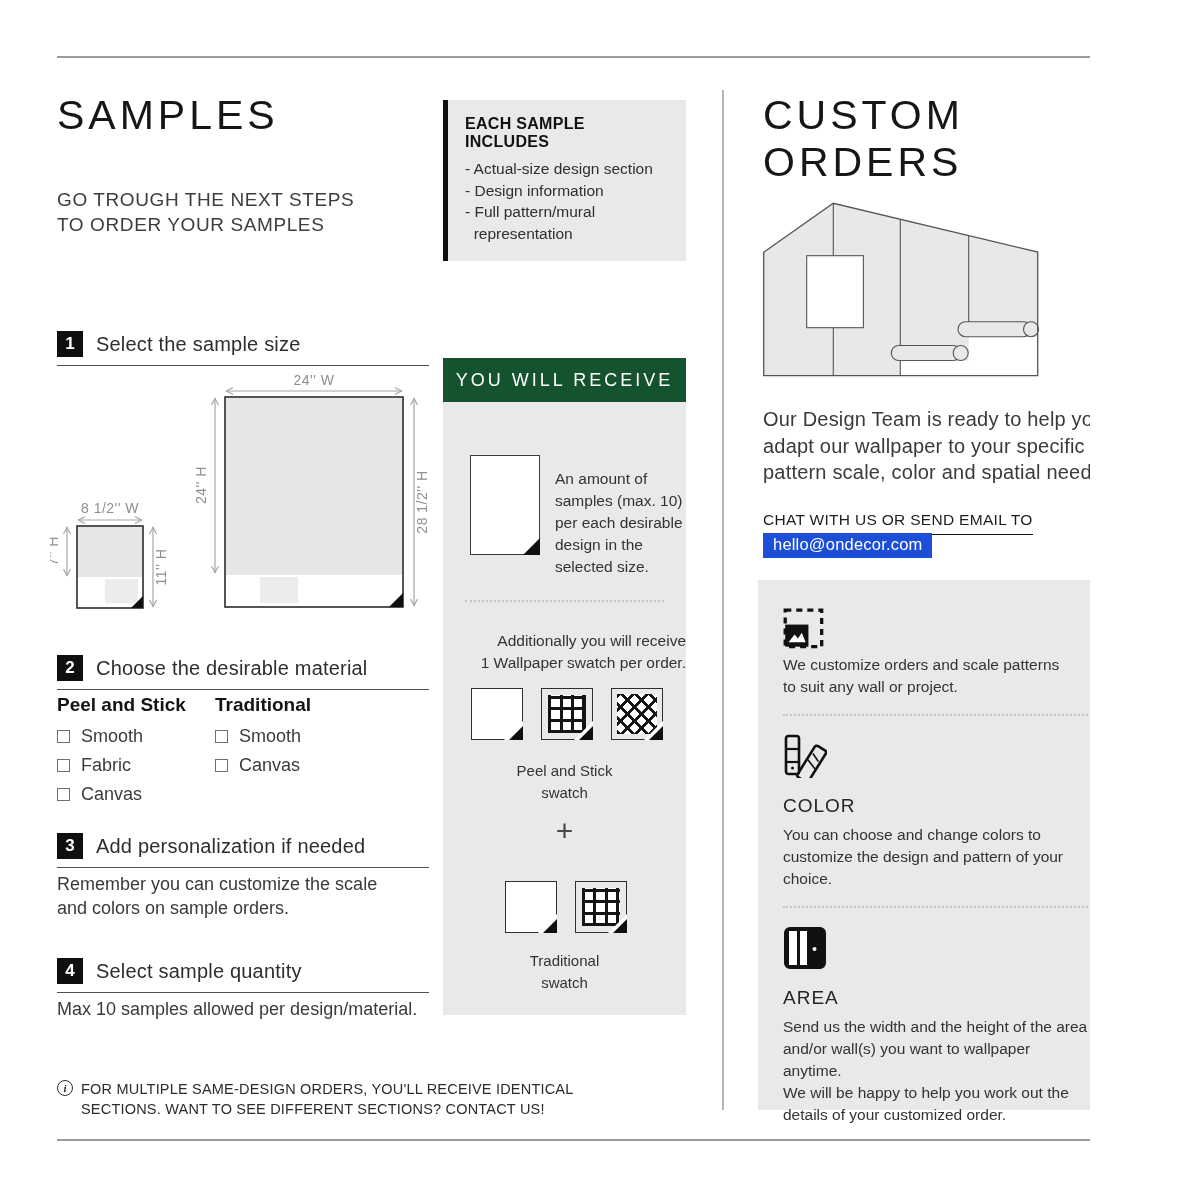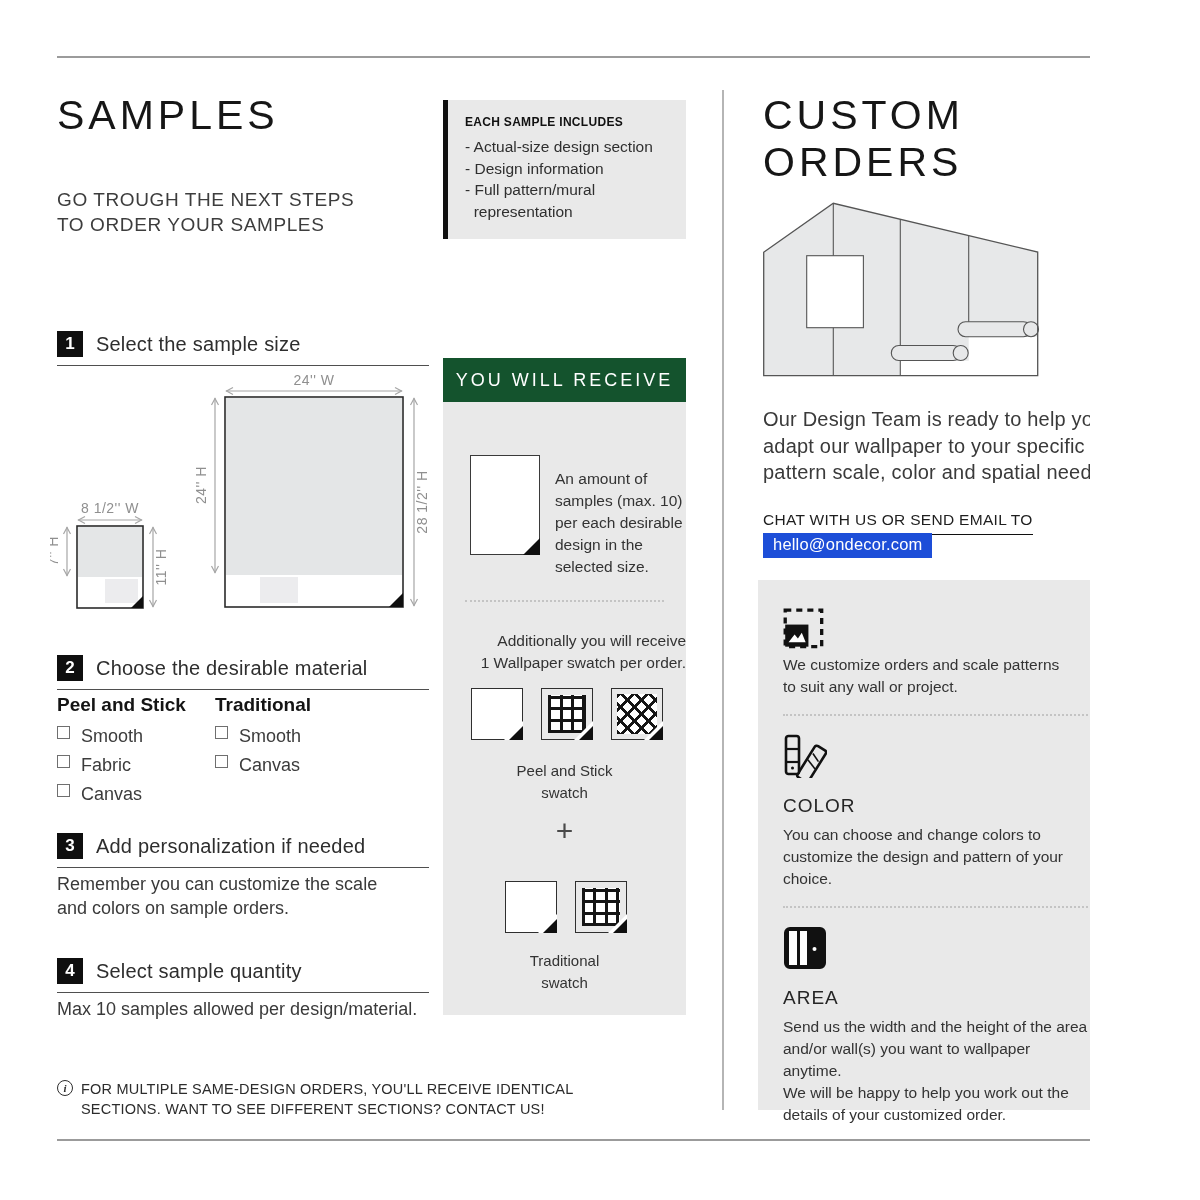--- a/index.html
+++ b/index.html
@@ -18,34 +18,34 @@
   .intro { position:absolute; left:57px; top:188px; font-size:19px; letter-spacing:0.6px; color:#3d3d3d; line-height:1.3; }
 
   .step { position:absolute; left:57px; width:372px; display:flex; align-items:center; gap:13px;
           border-bottom:1.5px solid #4f4f4f; padding-bottom:8px; }
   .step-num { flex:0 0 26px; width:26px; height:26px; background:#0f0f0f; color:#fff; font-size:17px;
               font-weight:bold; display:flex; align-items:center; justify-content:center; }
   .step-title { font-size:20px; color:#2e2e2e; letter-spacing:0.2px; }
 
   .mat-col { position:absolute; top:694px; }
   .mat-title { font-size:19px; font-weight:700; color:#141414; margin-bottom:10px; }
-  .opt { display:flex; gap:11px; font-size:18px; color:#3c3c3c; margin-bottom:8px; }
+  .opt { display:flex; align-items:center; gap:11px; font-size:18px; color:#3c3c3c; margin-bottom:8px; }
   .cb { width:13px; height:13px; border:1.5px solid #6f6f6f; background:#fff; }
 
   .note-text { position:absolute; left:57px; font-size:18px; color:#3a3a3a; line-height:1.35; }
 
   .footer-note { position:absolute; left:57px; top:1079px; display:flex; gap:8px; align-items:flex-start; }
   .info-circle { flex:0 0 16px; width:16px; height:16px; margin-top:1px; border:1.5px solid #2d2d2d; border-radius:50%;
                  display:flex; align-items:center; justify-content:center; font-size:11px; color:#2d2d2d;
                  font-family:"Liberation Serif", serif; font-style:italic; font-weight:bold; }
   .footer-note .txt { font-size:14.5px; letter-spacing:0.2px; color:#2c2c2c; line-height:1.4; }
 
   .include-box { position:absolute; left:443px; top:100px; width:243px; background:#e9e9e9;
                  border-left:5px solid #101010; padding:15px 14px 16px 17px; }
-  .include-title { font-size:12px; font-weight:600; letter-spacing:0.3px; color:#111; margin-bottom:7px; }
+  .include-title { font-size:16px; font-weight:600; letter-spacing:0.3px; color:#111; margin-bottom:7px; }
   .include-items { font-size:15.5px; color:#2f2f2f; line-height:1.4; }
 
   .receive-header { position:absolute; left:443px; top:358px; width:243px; height:44px; background:#14532d;
                     color:#fff; font-size:18px; letter-spacing:3px; display:flex; align-items:center; justify-content:center;text-align:right; }
   .receive-panel { position:absolute; left:443px; top:402px; width:243px; height:613px; background:#e9e9e9; }
 
   .sheet { position:absolute; left:27px; top:53px; width:70px; height:100px; background:#fff; border:1.5px solid #3a3a3a; }
   .sheet::after { content:""; position:absolute; right:-1px; bottom:-1px; width:0; height:0;
                   border-left:17px solid transparent; border-bottom:17px solid #0f0f0f; }
   .sheet-text { position:absolute; left:112px; top:66px; width:128px; font-size:15.5px; line-height:1.42; color:#333; }

